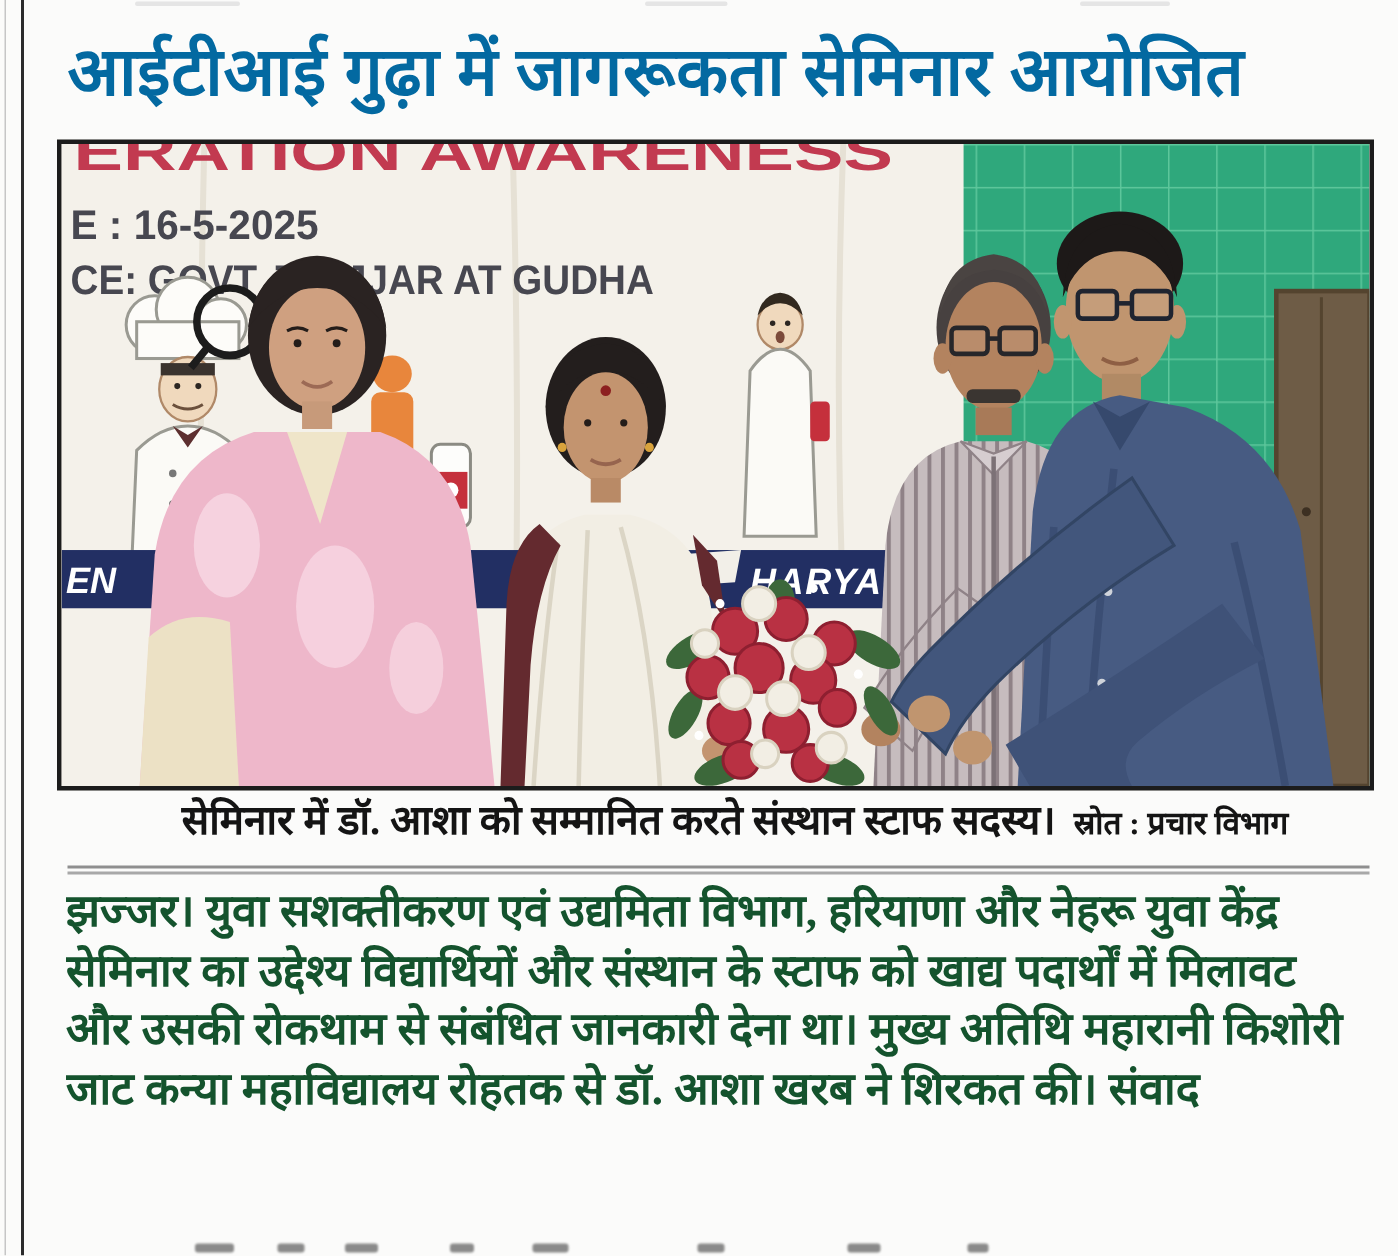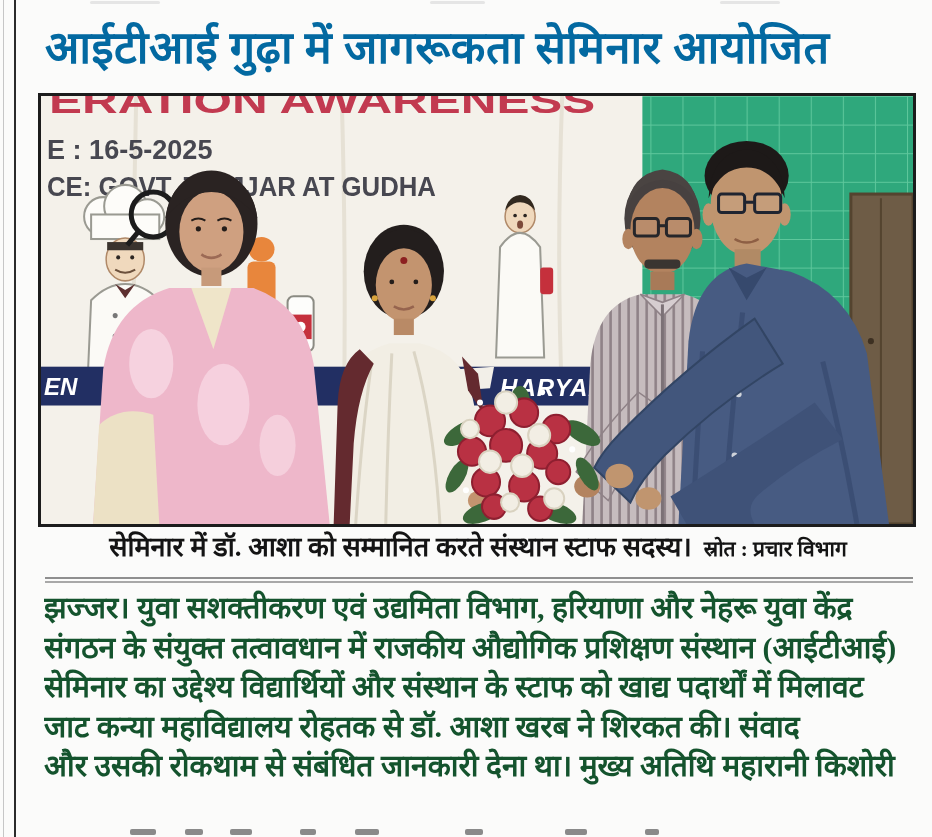--- a/index.html
+++ b/index.html
@@ -22,21 +22,21 @@
     white-space:nowrap;letter-spacing:.5px;
   }
   
   .photo-frame{
     position:absolute;left:38px;top:93px;width:878px;height:434px;
     border:3px solid #1c1c1c;box-sizing:border-box;background:#f4f1ea;overflow:hidden;
   }
   .photo-frame svg{display:block;width:100%;height:100%;}
   
   .caption{
-    position:absolute;left:40px;top:527px;width:876px;height:44px;
+    position:absolute;left:52px;top:527px;width:876px;height:44px;
     text-align:center;color:#141414;white-space:nowrap;
   }
   .caption .main{font-size:27px;font-weight:700;}
   .caption .source{font-size:21px;font-weight:700;margin-left:8px;}
   
   .divider{
     position:absolute;left:45px;top:577px;width:868px;height:2px;
     border-top:2px solid #8f8f8f;border-bottom:2px solid #a8a8a8;
   }
   
@@ -247,24 +247,23 @@
 
 <div class="caption">
   <span class="main">सेमिनार में डॉ. आशा को सम्मानित करते संस्थान स्टाफ सदस्य।</span>
   <span class="source">स्रोत : प्रचार विभाग</span>
 </div>
 
 <div class="divider"></div>
 
 <div class="article">
   <div class="line">झज्जर। युवा सशक्तीकरण एवं उद्यमिता विभाग, हरियाणा और नेहरू युवा केंद्र</div>
-  <div class="line">संगठन के संयुक्त तत्वावधान में राजकीय औद्योगिक प्रशिक्षण संस्थान (आईटीआई)</div>
   <div class="line">सेमिनार का उद्देश्य विद्यार्थियों और संस्थान के स्टाफ को खाद्य पदार्थों में मिलावट</div>
+  <div class="line">और उसकी रोकथाम से संबंधित जानकारी देना था। मुख्य अतिथि महारानी किशोरी</div>
   <div class="line">जाट कन्या महाविद्यालय रोहतक से डॉ. आशा खरब ने शिरकत की। संवाद</div>
-  <div class="line">और उसकी रोकथाम से संबंधित जानकारी देना था। मुख्य अतिथि महारानी किशोरी</div>
 </div>
 
 <div class="bottom-artifacts">
   <span style="left:85px;width:26px;"></span>
   <span style="left:140px;width:18px;"></span>
   <span style="left:185px;width:22px;"></span>
   <span style="left:255px;width:16px;"></span>
   <span style="left:310px;width:24px;"></span>
   <span style="left:420px;width:18px;"></span>
   <span style="left:520px;width:22px;"></span>

